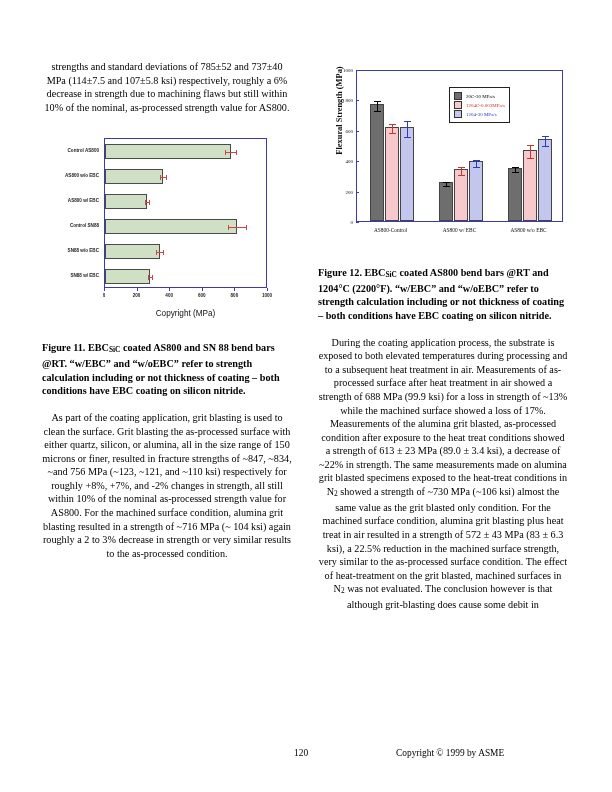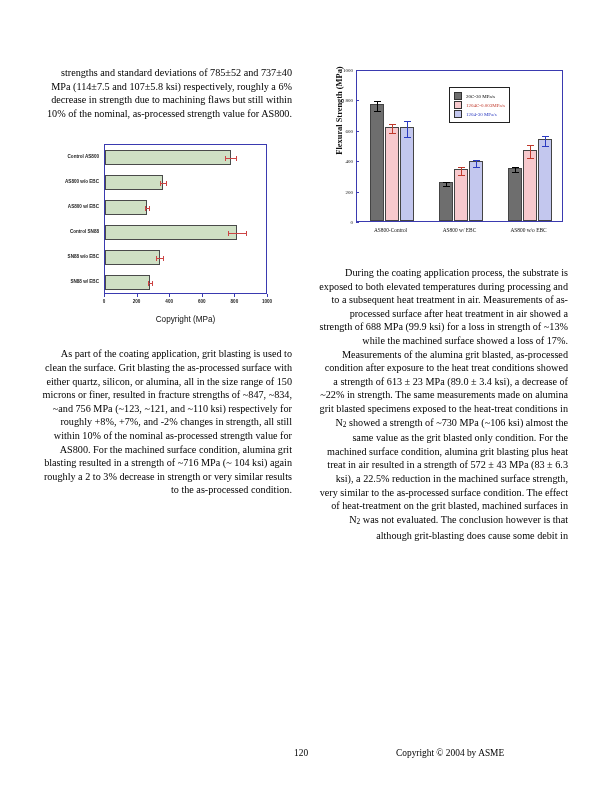--- a/index.html
+++ b/index.html
@@ -22,22 +22,22 @@
     position: absolute;
     width: 250px;
     top: 58px;
   }
   #col-left  { left: 42px; }
   #col-right { left: 318px; }
 
   p.body {
     font-size: 10.2px;
     line-height: 13.6px;
-    text-align: right;
-    margin: 8px 0 13px 0;
+    text-align: center;
+    margin: 2px 0 13px 0;
   }
   p.caption {
     font-size: 10.2px;
     line-height: 13.6px;
     font-weight: bold;
     margin: 0 0 13px 0;
   }
   .sub { font-size: 7.4px; vertical-align: -0.16em; }
 
   
@@ -270,20 +270,23 @@
           <div class="f11-tickmark" style="left: 159.8px; top: 161px;"></div>
           <div class="f11-xtick" style="left: 159.8px; top: 166px;">600</div>
           <div class="f11-tickmark" style="left: 192.4px; top: 161px;"></div>
           <div class="f11-xtick" style="left: 192.4px; top: 166px;">800</div>
           <div class="f11-tickmark" style="left: 225px; top: 161px;"></div>
           <div class="f11-xtick" style="left: 225px; top: 166px;">1000</div>
         </div>
       <div class="f11-xtitle">Copyright (MPa)</div>
     </div>
 
+    <p class="caption">
+      <span>Figure 11.  EBC</span><span class="sub">SiC</span><span> coated AS800 and SN 88 bend bars @RT.  “w/EBC” and “w/oEBC” refer to strength calculation including or not thickness of coating – both conditions have EBC coating on silicon nitride.</span>
+    </p>
 
     <p class="body">As part of the coating application, grit blasting is used to clean the surface.  Grit blasting the as-processed surface with either quartz, silicon, or alumina, all in the size range of 150 microns or finer, resulted in fracture strengths of ~847, ~834, ~and 756 MPa (~123, ~121, and ~110 ksi) respectively for roughly +8%, +7%, and -2% changes in strength, all still within 10% of the nominal as-processed strength value for AS800.  For the machined surface condition, alumina grit blasting resulted in a strength of ~716 MPa (~ 104 ksi) again roughly a 2 to 3% decrease in strength or very similar results to the as-processed condition.</p>
   </div>
 
   <div class="col" id="col-right">
 
     <div class="fig12">
       <div class="f12-plot" id="f12-plot">
           <div class="f12-bar" style="left: 12.5px; height: 117.04px; background: rgb(110, 110, 110); border: 1px solid rgb(68, 68, 68);"></div>
           <div class="f12-err" style="left: 19.5px; top: 29.64px; height: 10.64px; background: rgb(0, 0, 0);"></div>
@@ -351,22 +354,25 @@
             <div class="f12-legbox" style="background: rgb(247, 201, 205);"></div>
             <div class="f12-legtxt" style="color: rgb(192, 57, 43);">1204C-0.003MPa/s</div>
           </div>
           <div class="f12-legrow">
             <div class="f12-legbox" style="background: rgb(195, 199, 238);"></div>
             <div class="f12-legtxt" style="color: rgb(43, 58, 192);">1204-30 MPa/s</div>
           </div>
         </div>
     </div>
 
+    <p class="caption">
+      <span>Figure 12.  EBC</span><span class="sub">SiC</span><span> coated AS800 bend bars @RT and 1204°C (2200°F).  “w/EBC” and “w/oEBC” refer to strength calculation including or not thickness of coating – both conditions have EBC coating on silicon nitride.</span>
+    </p>
 
     <p class="body">
       <span>During the coating application process, the substrate is exposed to both elevated temperatures during processing and to a subsequent heat treatment in air.  Measurements of as-processed surface after heat treatment in air showed a strength of 688 MPa (99.9 ksi) for a loss in strength of ~13% while the machined surface showed a loss of 17%.  Measurements of the alumina grit blasted, as-processed condition after exposure to the heat treat conditions showed a strength of 613 ± 23 MPa (89.0 ± 3.4 ksi), a decrease of ~22% in strength.  The same measurements made on alumina grit blasted specimens exposed to the heat-treat conditions in N</span><span class="sub">2</span><span> showed a strength of ~730 MPa (~106 ksi) almost the same value as the grit blasted only condition.  For the machined surface condition, alumina grit blasting plus heat treat in air resulted in a strength of 572 ± 43 MPa (83 ± 6.3 ksi), a 22.5% reduction in the machined surface strength, very similar to the as-processed surface condition.  The effect of heat-treatment on the grit blasted, machined surfaces in N</span><span class="sub">2</span><span> was not evaluated.  The conclusion however is that although grit-blasting does cause some debit in</span>
     </p>
   </div>
 
   <div class="footer" id="footer-page">120</div>
-  <div class="footer" id="footer-copy">Copyright © 2004 by ASME</div>
+  <div class="footer" id="footer-copy">Copyright © 1999 by ASME</div>
 
 </div>
 
 </body></html>

